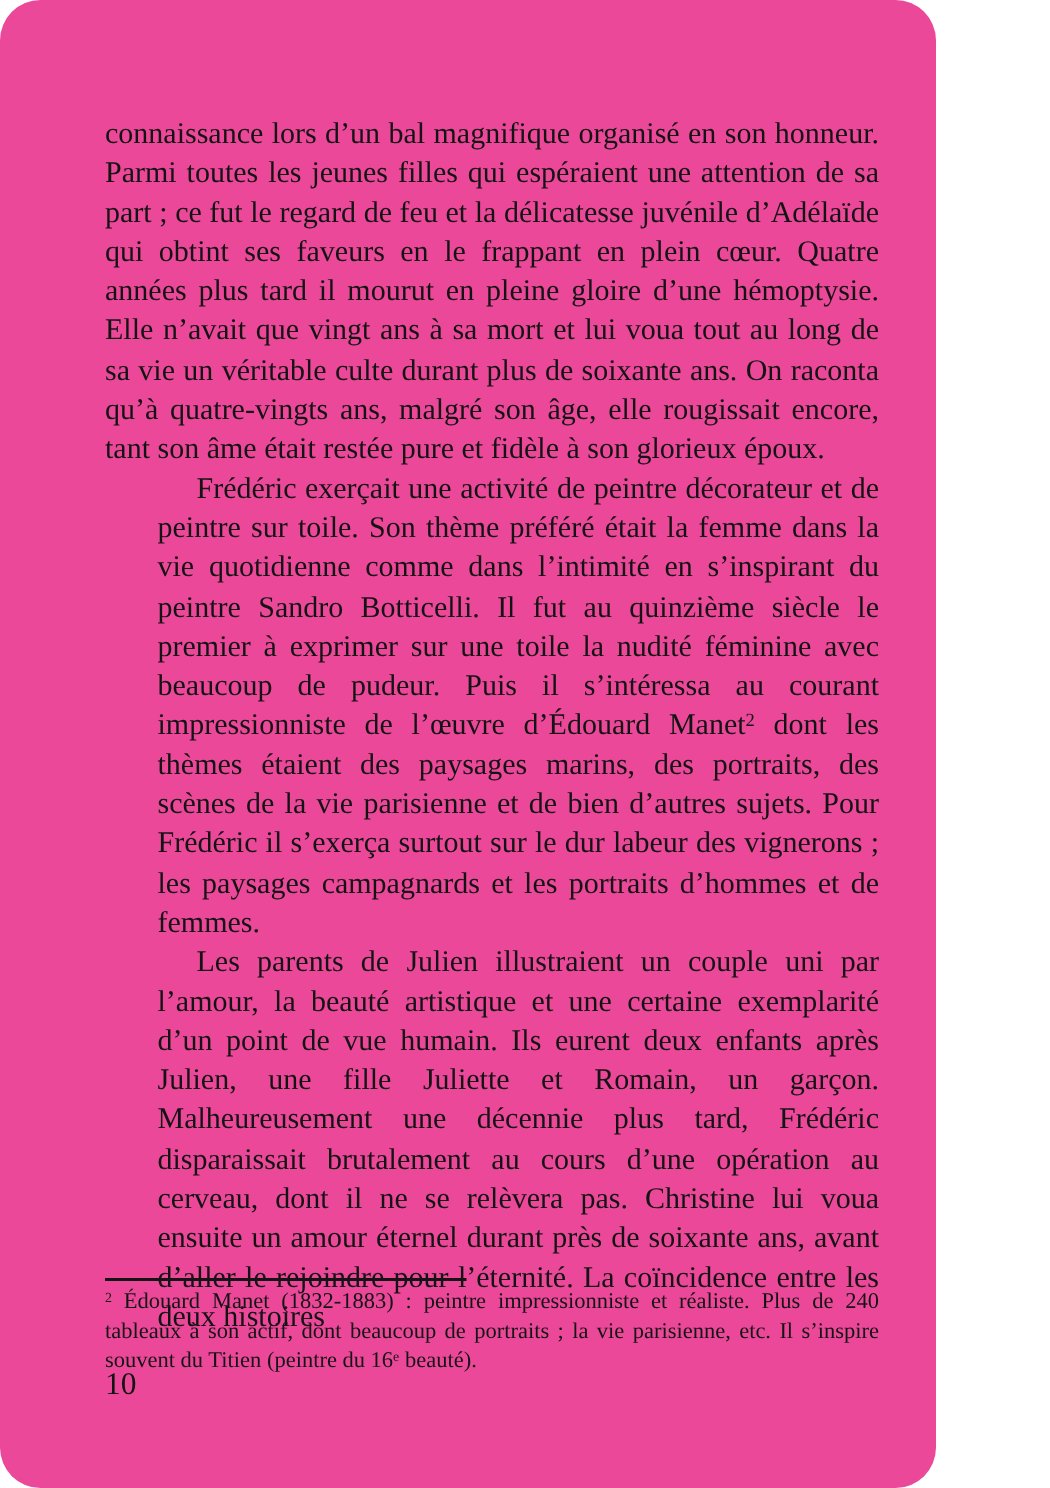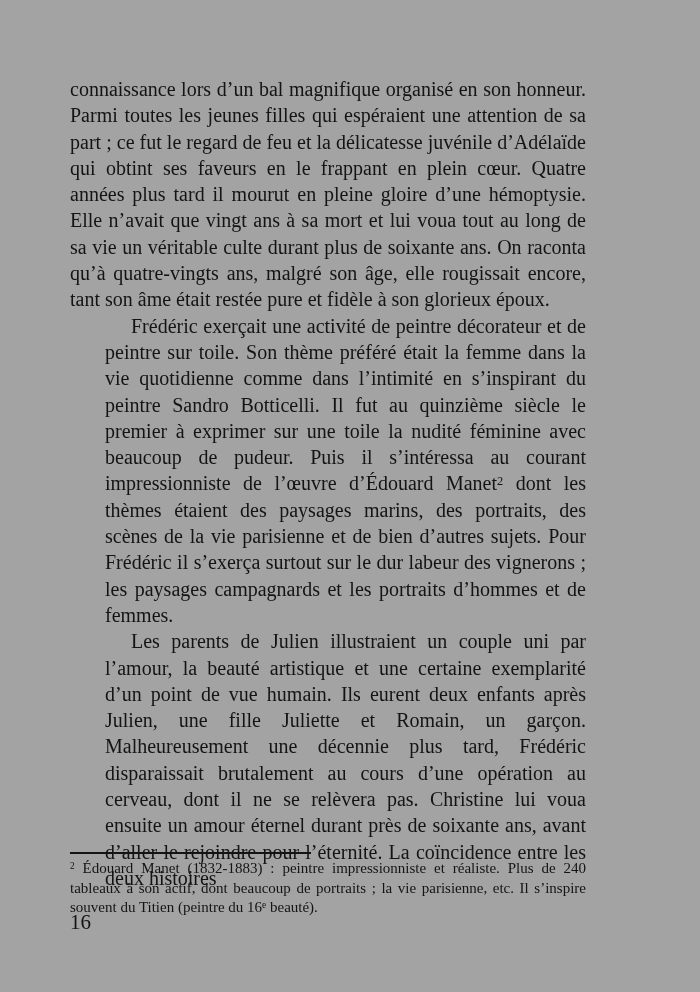--- a/index.html
+++ b/index.html
@@ -9,24 +9,25 @@
   }
   body {
     width: 700px;
     height: 992px;
     background: #ffffff;
     font-family: "Liberation Serif", serif;
     color: #141414;
   }
   .page {
     position: relative;
-    width: 700px;
+    width: 624px;
     height: 992px;
-    background: #a3a3a3;
+    background: #ec4899;
     overflow: hidden;
+    border-radius: 27px;
   }
   .body-text {
     position: absolute;
     left: 70px;
     top: 76px;
     width: 516px;
     font-size: 20px;
     line-height: 26.3px;
     text-align: justify;
     text-justify: inter-word;
@@ -84,15 +85,15 @@
 
     <p class="indent"><span>Frédéric exerçait une activité de peintre décorateur et de peintre sur toile. Son thème préféré était la femme dans la vie quotidienne comme dans l’intimité en s’inspirant du peintre Sandro Botticelli. Il fut au quinzième siècle le premier à exprimer sur une toile la nudité féminine avec beaucoup de pudeur. Puis il s’intéressa au courant impressionniste de l’œuvre d’Édouard Manet</span><sup class="fn-ref">2</sup><span> dont les thèmes étaient des paysages marins, des portraits, des scènes de la vie parisienne et de bien d’autres sujets. Pour Frédéric il s’exerça surtout sur le dur labeur des vignerons ; les paysages campagnards et les portraits d’hommes et de femmes.</span></p>
 
     <p class="indent">Les parents de Julien illustraient un couple uni par l’amour, la beauté artistique et une certaine exemplarité d’un point de vue humain. Ils eurent deux enfants après Julien, une fille Juliette et Romain, un garçon. Malheureusement une décennie plus tard, Frédéric disparaissait brutalement au cours d’une opération au cerveau, dont il ne se relèvera pas. Christine lui voua ensuite un amour éternel durant près de soixante ans, avant d’aller le rejoindre pour l’éternité. La coïncidence entre les deux histoires</p>
   </div>
 
   <div class="footnote-rule"></div>
 
   <div class="footnote"><sup class="fn-ref">2</sup><span> Édouard Manet (1832-1883) : peintre impressionniste et réaliste. Plus de 240 tableaux à son actif, dont beaucoup de portraits ; la vie parisienne, etc. Il s’inspire souvent du Titien (peintre du 16</span><sup class="fn-ref">e</sup><span> beauté).</span></div>
 
-  <div class="page-number">16</div>
+  <div class="page-number">10</div>
 
 </div>
 
 </body></html>

